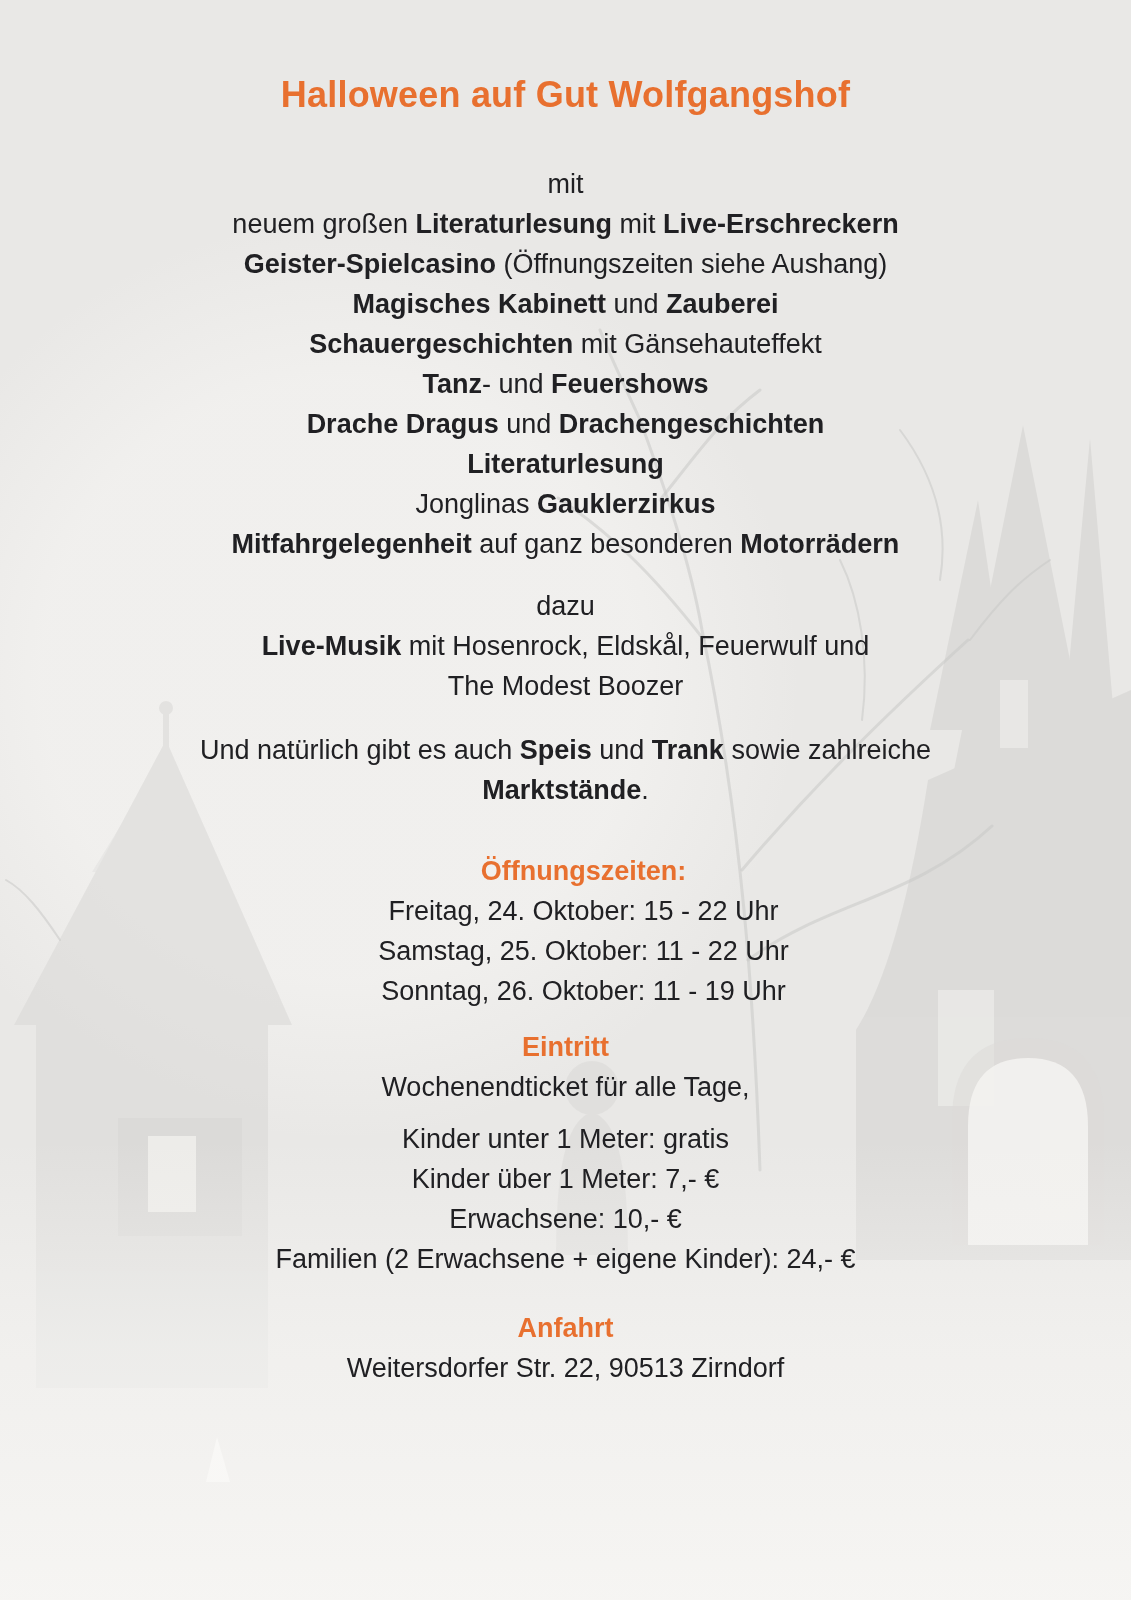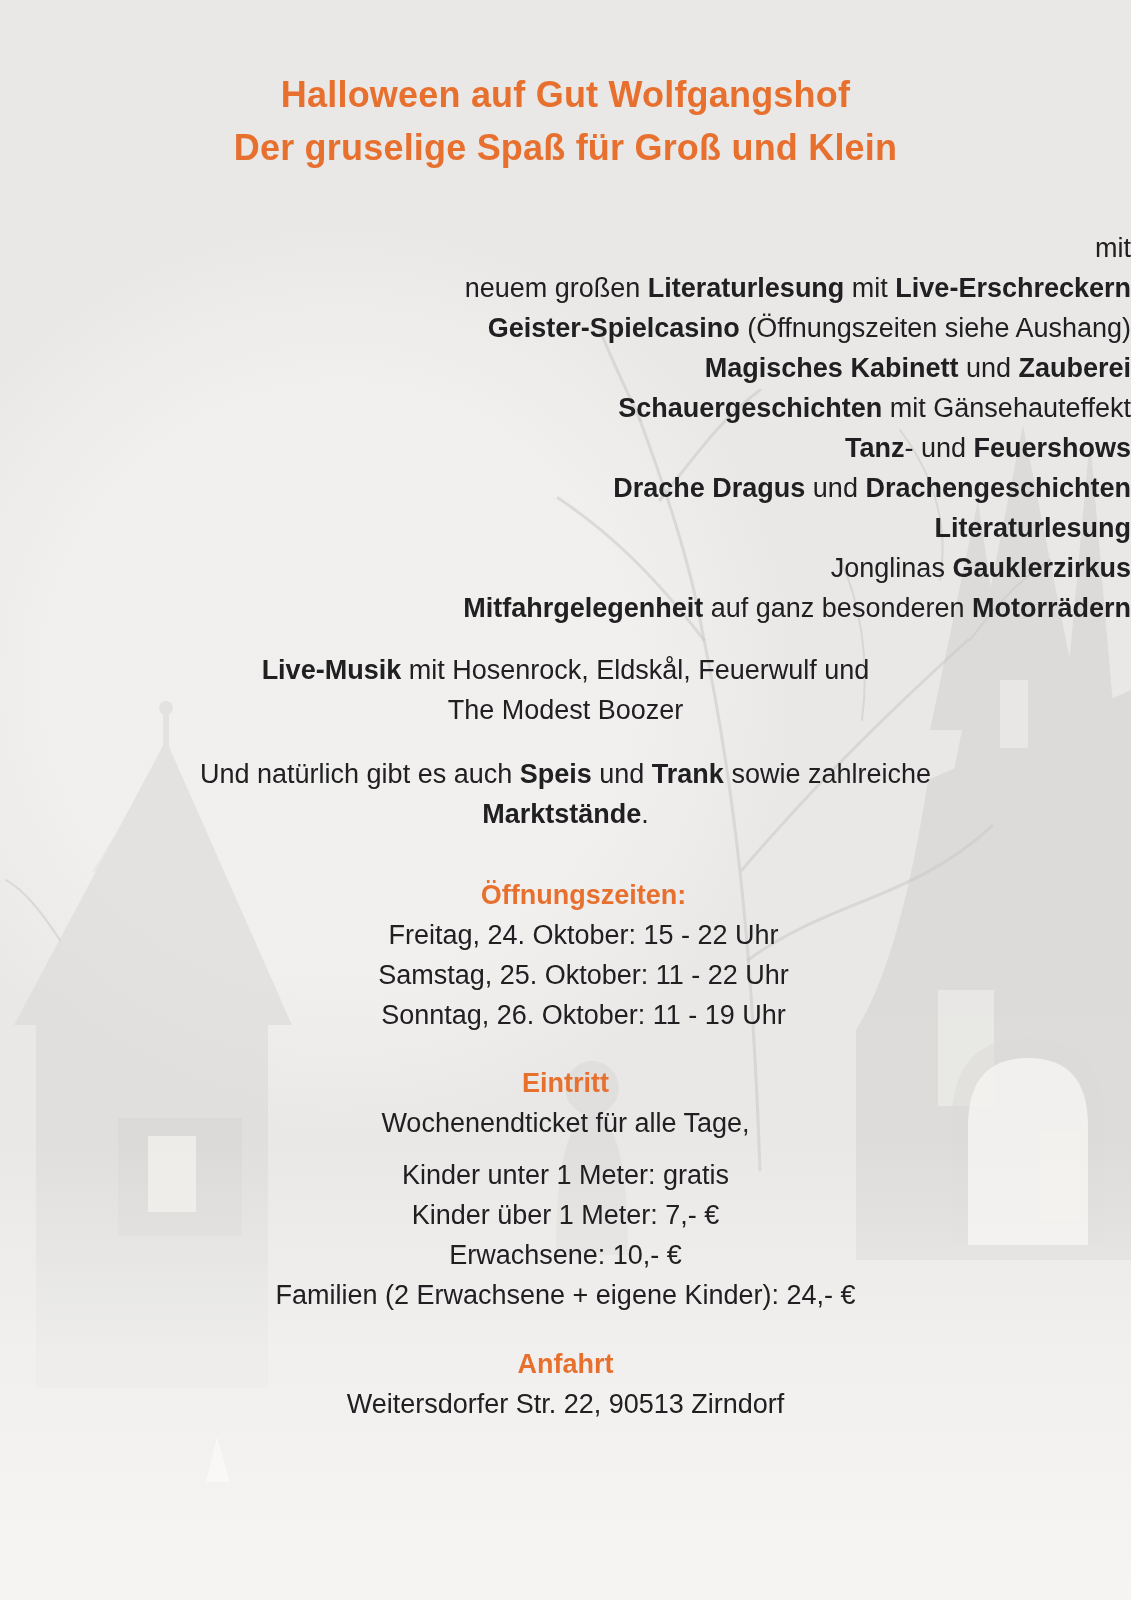--- a/index.html
+++ b/index.html
@@ -35,25 +35,25 @@
   .title {
     font-size: 36px;
     line-height: 53px;
     font-weight: 700;
     color: var(--accent);
     letter-spacing: 0.2px;
   }
   .block { font-size: 27px; line-height: 40px; }
   .block .line { white-space: nowrap; }
   .b { font-weight: 700; }
-  .intro   { margin-top: 54px; text-align: right; }
+  .intro   { margin-top: 43px; }
   .music   { margin-top: 22px; }
   .market  { margin-top: 24px; }
   .opening { margin-top: 41px; padding-left: 36px; }
-  .admission { margin-top: 28px; }
+  .admission { margin-top: 16px; }
   .prices  { margin-top: 12px; }
   .directions { margin-top: 29px; }
   .sec-heading {
     font-size: 27px;
     line-height: 40px;
     font-weight: 700;
     color: var(--accent);
   }
 </style>
 </head>
@@ -120,37 +120,37 @@
   </g>
 
   <polygon points="206,1482 217,1437 230,1482" fill="#fbfbf9" opacity="0.95"></polygon>
 
   <rect x="0" y="1140" width="1131" height="460" fill="url(#mistGrad)"></rect>
 </svg>
 
 <div class="flyer">
   <div class="title">
     <div>Halloween auf Gut Wolfgangshof</div>
-    <div>Der gruselige Spaß für Groß und Klein</div>
   </div>
 
   <div class="block intro">
       <div class="line"><span>mit</span></div>
       <div class="line"><span>neuem großen </span><span class="b">Literaturlesung</span><span> mit </span><span class="b">Live-Erschreckern</span></div>
       <div class="line"><span class="b">Geister-Spielcasino</span><span> (Öffnungszeiten siehe Aushang)</span></div>
       <div class="line"><span class="b">Magisches Kabinett</span><span> und </span><span class="b">Zauberei</span></div>
       <div class="line"><span class="b">Schauergeschichten</span><span> mit Gänsehauteffekt</span></div>
       <div class="line"><span class="b">Tanz</span><span>- und </span><span class="b">Feuershows</span></div>
       <div class="line"><span class="b">Drache Dragus</span><span> und </span><span class="b">Drachengeschichten</span></div>
       <div class="line"><span class="b">Literaturlesung</span></div>
       <div class="line"><span>Jonglinas </span><span class="b">Gauklerzirkus</span></div>
       <div class="line"><span class="b">Mitfahrgelegenheit</span><span> auf ganz besonderen </span><span class="b">Motorrädern</span></div>
     </div>
 
   <div class="block music">
+      <div class="line"><span>dazu</span></div>
       <div class="line"><span class="b">Live-Musik</span><span> mit Hosenrock, Eldskål, Feuerwulf und</span></div>
       <div class="line"><span>The Modest Boozer</span></div>
     </div>
 
   <div class="block market">
       <div class="line"><span>Und natürlich gibt es auch </span><span class="b">Speis</span><span> und </span><span class="b">Trank</span><span> sowie zahlreiche</span></div>
       <div class="line"><span class="b">Marktstände</span><span>.</span></div>
     </div>
 
   <div class="block opening">

